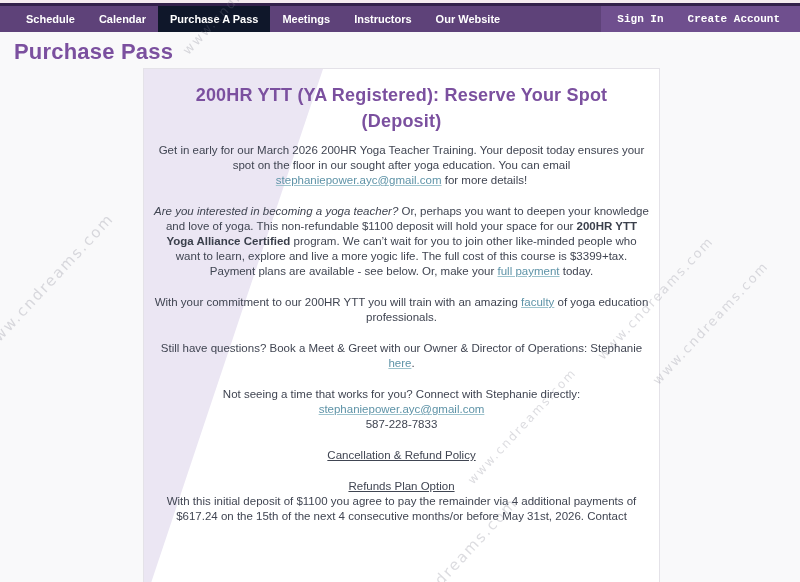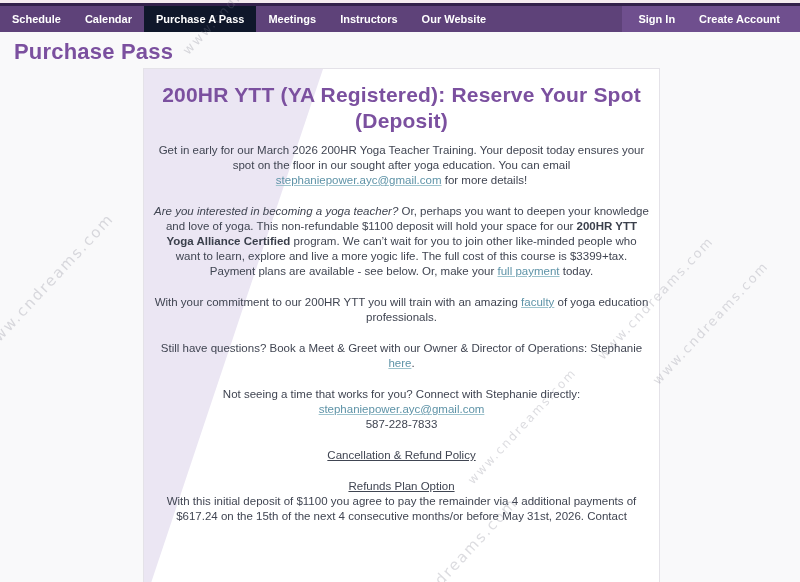--- a/index.html
+++ b/index.html
@@ -12,30 +12,31 @@
   }
   
   .top-strip { height:3px; background:#f4ebee; }
   
   .navbar {
     height:29px; background:#5e4279;
     border-top:3px solid #33214a;
     display:flex; align-items:stretch;
     font-size:11px; font-weight:bold; color:#fff;
   }
-  .nav-left { display:flex; align-items:stretch; padding-left:0;text-align:right; }
+  .nav-left { display:flex; align-items:stretch; padding-left:14px;text-align:right; }
   .nav-item {
     display:flex; align-items:center; padding:0 12px;
     cursor:pointer; white-space:nowrap;
   }
   .nav-item.active { background:#0f172a; }
   .nav-right {
     margin-left:auto; background:#6f4f8e;
     display:flex; align-items:center; gap:24px;
     padding:0 20px 0 16px;
+    font-family:Liberation Mono, monospace;
   }
   .nav-right .nav-item { padding:0; }
   
   .page-title {
     color:#7b509f; font-size:22px; font-weight:600;
     padding:7px 4px 0 14px; letter-spacing:0.2px;
   }
   
   .card {
     position:absolute; left:143px; top:68px; width:517px; height:560px;
@@ -43,21 +44,21 @@
     padding:13px 10px; text-align:center;
   }
   .wedge {
     position:absolute; left:0; top:0; width:100%; height:100%;
     background:#ebe6f3;
     clip-path:polygon(0 0, 179px 0, 0 535px);
     pointer-events:none;
   }
   .card-content { position:relative; z-index:2; }
   .card-title {
-    color:#7b509f; font-size:21px; line-height:26px;
+    color:#7b509f; font-size:18px; line-height:26px;
     font-weight:600; letter-spacing:0.2px;
   }
   .para { font-size:11.5px; line-height:15px; margin-top:16px; }
   .para.first { margin-top:9px; }
   .para.tight { margin-top:0; }
   .para .em { font-style:italic; }
   .para .strong { font-weight:bold; color:#3a3f4b; }
   .para .u { text-decoration:underline; }
   a.link, .para .link {
     color:#5e93a7; text-decoration:underline;

